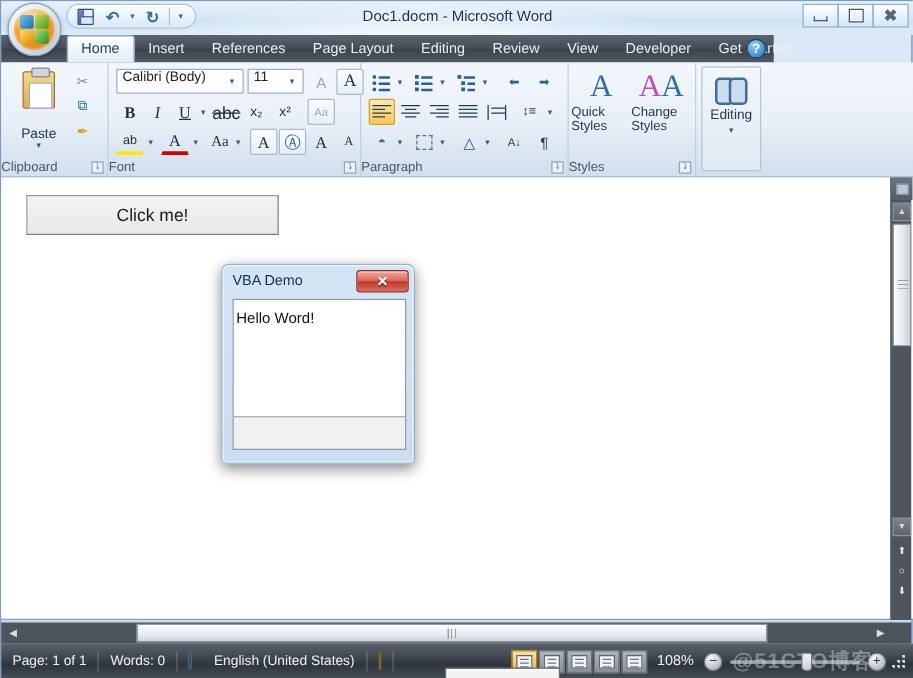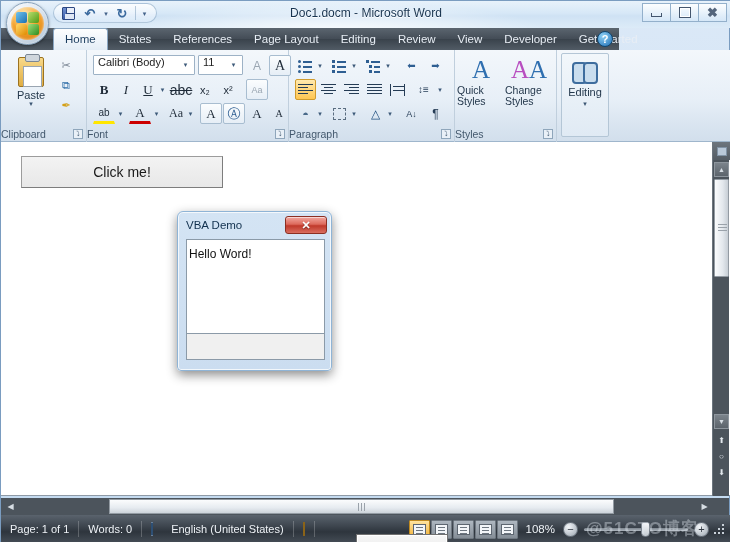--- a/index.html
+++ b/index.html
@@ -160,21 +160,21 @@
     border: 1px solid #9c7320; border-radius: 2px;
   }
   .paste-ico::before {
     content:""; position:absolute; left:6px; top:-4px; width:13px; height:6px;
     background:#cfd6dd; border:1px solid #7b8795; border-radius:2px;
   }
   .paste-ico::after {
     content:""; position:absolute; left:4px; top:8px; width:17px; height:19px;
     background:#fff; border:1px solid #9aa5b1;
   }
-  #paste-big .plabel { margin-top: 2px; }
+  #paste-big .plabel { margin-top: 14px; }
   #paste-big .pcaret { font-size:7px; color:#3b5673; margin-top:-1px; }
   .clip-small { position:absolute; left:56px; width:18px; height:18px; font-size:11px;
     display:flex; align-items:center; justify-content:center; }
 
   
   #grp-font { left: 86px; width: 202px; }
   .combo {
     position: absolute; border: 1px solid #9db2c6; background: #fff;
     display: flex; align-items: flex-start; font-size: 11px; color: #222;
     padding-left: 4px; border-radius: 1px;
@@ -471,21 +471,21 @@
 
     <div id="win-buttons">
       <div class="win-btn" id="btn-min"></div>
       <div class="win-btn" id="btn-max"></div>
       <div class="win-btn" id="btn-close">✖</div>
     </div>
   </div>
 
   <div id="ribbon-tabs">
     <div class="rtab active">Home</div>
-    <div class="rtab">States</div>
+    <div class="rtab">Insert</div>
     <div class="rtab">References</div>
     <div class="rtab">Page Layout</div>
     <div class="rtab">Editing</div>
     <div class="rtab">Review</div>
     <div class="rtab">View</div>
     <div class="rtab">Developer</div>
     <div class="rtab">Get Started</div>
     <div id="help-btn">?</div>
   </div>
 

